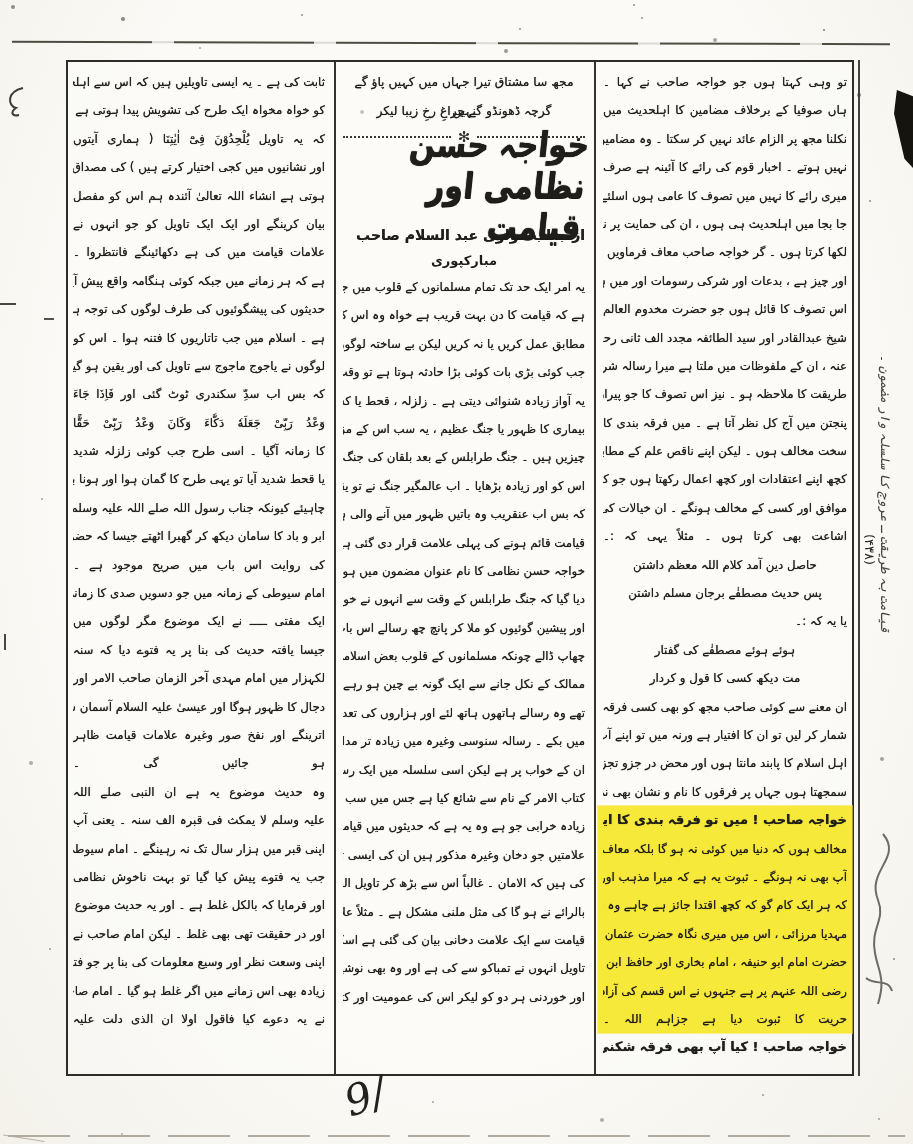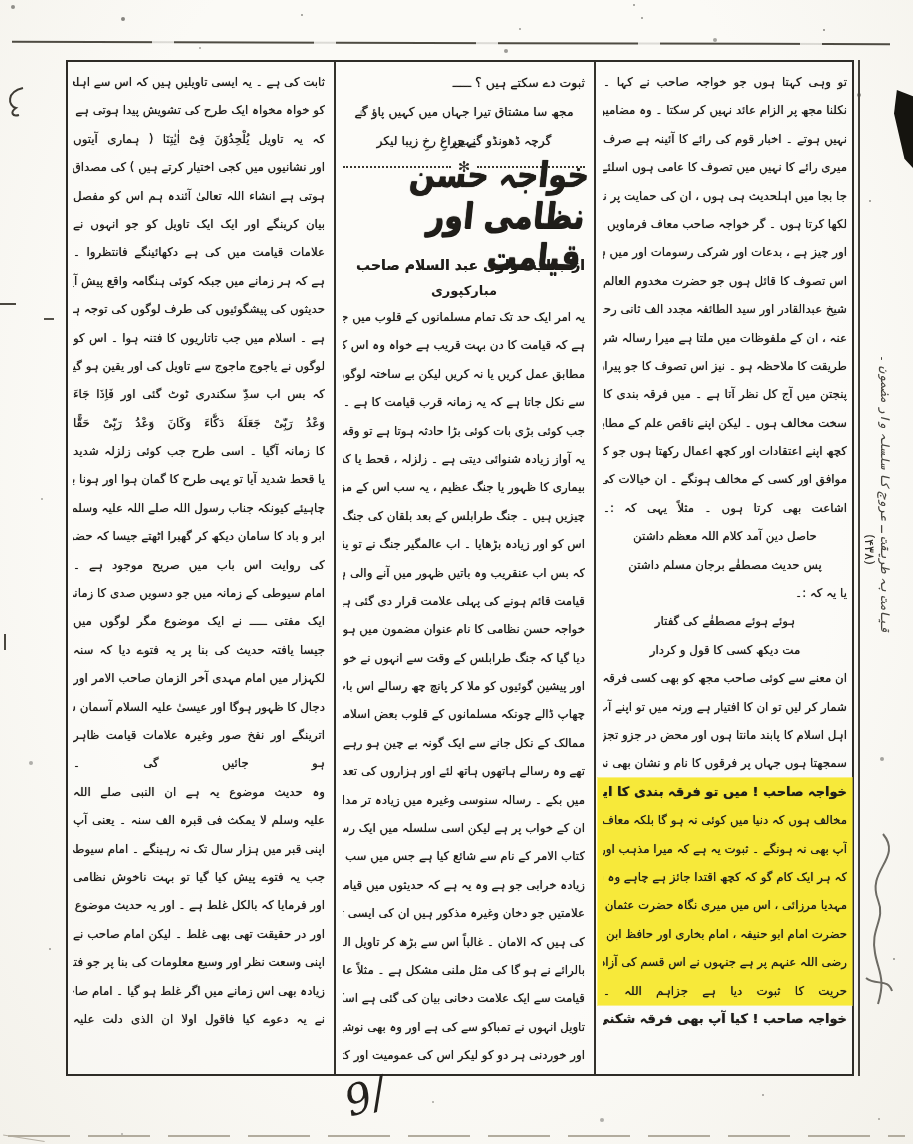--- a/index.html
+++ b/index.html
@@ -135,36 +135,34 @@
           <div class="line">اور در حقیقت تھی بھی غلط ۔ لیکن امام صاحب نے</div>
           <div class="line">اپنی وسعت نظر اور وسیع معلومات کی بنا پر جو فتویٰ دیے</div>
           <div class="line">زیادہ بھی اس زمانے میں اگر غلط ہو گیا ۔ امام صاحب</div>
           <div class="line">نے یہ دعوے کیا فاقول اولا ان الذی دلت علیہ</div>
         </div>
     </div>
 
     <div class="divider divider-1"></div>
 
     <div class="col col-middle">
-      <div class="proof-line">ثبوت دے سکتے ہیں ؟ ـــــ</div>
       <div>
           <div class="couplet-line">مجھ سا مشتاق تیرا جہاں میں کہیں پاؤ گے نہیں</div>
           <div class="couplet-line">گرچہ ڈھونڈو گے چراغِ رخِ زیبا لیکر</div>
         </div>
       <div class="ornament">
         <span class="glyph">✻</span>
       </div>
       <div class="headline">خواجہ حسن نظامی اور قیامت</div>
       <div class="byline">از جناب مولوی عبد السلام صاحب</div>
       <div class="byline2">مبارکپوری</div>
       <div>
           <div class="line">یہ امر ایک حد تک تمام مسلمانوں کے قلوب میں جما ہوا</div>
           <div class="line">ہے کہ قیامت کا دن بہت قریب ہے خواہ وہ اس کے</div>
           <div class="line">مطابق عمل کریں یا نہ کریں لیکن بے ساختہ لوگوں کی زبانوں</div>
-          <div class="line">سے نکل جاتا ہے کہ یہ زمانہ قرب قیامت کا ہے ۔</div>
           <div class="line">جب کوئی بڑی بات کوئی بڑا حادثہ ہوتا ہے تو وقت</div>
           <div class="line">یہ آواز زیادہ شنوائی دیتی ہے ۔ زلزلہ ، قحط یا کسی</div>
           <div class="line">بیماری کا ظہور یا جنگ عظیم ، یہ سب اس کے مزید کرنے والی</div>
           <div class="line">چیزیں ہیں ۔ جنگ طرابلس کے بعد بلقان کی جنگ نے</div>
           <div class="line">اس کو اور زیادہ بڑھایا ۔ اب عالمگیر جنگ نے تو یقین دلا دیا</div>
           <div class="line">کہ بس اب عنقریب وہ باتیں ظہور میں آنے والی ہیں جو</div>
           <div class="line">قیامت قائم ہونے کی پہلی علامت قرار دی گئی ہیں ۔</div>
           <div class="line">خواجہ حسن نظامی کا نام عنوان مضمون میں ہو اسے لکھ</div>
           <div class="line">دیا گیا کہ جنگ طرابلس کے وقت سے انہوں نے خواب</div>
           <div class="line">اور پیشین گوئیوں کو ملا کر پانچ چھ رسالے اس باب میں</div>
@@ -182,20 +180,21 @@
           <div class="line">تاویل انہوں نے تمباکو سے کی ہے اور وہ بھی نوشیدنی</div>
           <div class="line">اور خوردنی ہر دو کو لیکر اس کی عمومیت اور کثرت</div>
         </div>
     </div>
 
     <div class="divider divider-2"></div>
 
     <div class="col col-right">
       <div class="line">تو وہی کہتا ہوں جو خواجہ صاحب نے کہا ۔</div>
       <div>
+          <div class="line">ہاں صوفیا کے برخلاف مضامین کا اہلحدیث میں</div>
           <div class="line">نکلنا مجھ پر الزام عائد نہیں کر سکتا ۔ وہ مضامین میرے</div>
           <div class="line">نہیں ہوتے ۔ اخبار قوم کی رائے کا آئینہ ہے صرف</div>
           <div class="line">میری رائے کا نہیں میں تصوف کا عامی ہوں اسلئے</div>
           <div class="line">جا بجا میں اہلحدیث ہی ہوں ، ان کی حمایت پر نوٹ</div>
           <div class="line">لکھا کرتا ہوں ۔ گر خواجہ صاحب معاف فرماویں تو</div>
           <div class="line">اور چیز ہے ، بدعات اور شرکی رسومات اور میں ہیں</div>
           <div class="line">اس تصوف کا قائل ہوں جو حضرت مخدوم العالم</div>
           <div class="line">شیخ عبدالقادر اور سید الطائفہ مجدد الف ثانی رحمہما</div>
           <div class="line">عنہ ، ان کے ملفوظات میں ملتا ہے میرا رسالہ شریعت و</div>
           <div class="line">طریقت کا ملاحظہ ہو ۔ نیز اس تصوف کا جو پیران کبیر یا</div>

